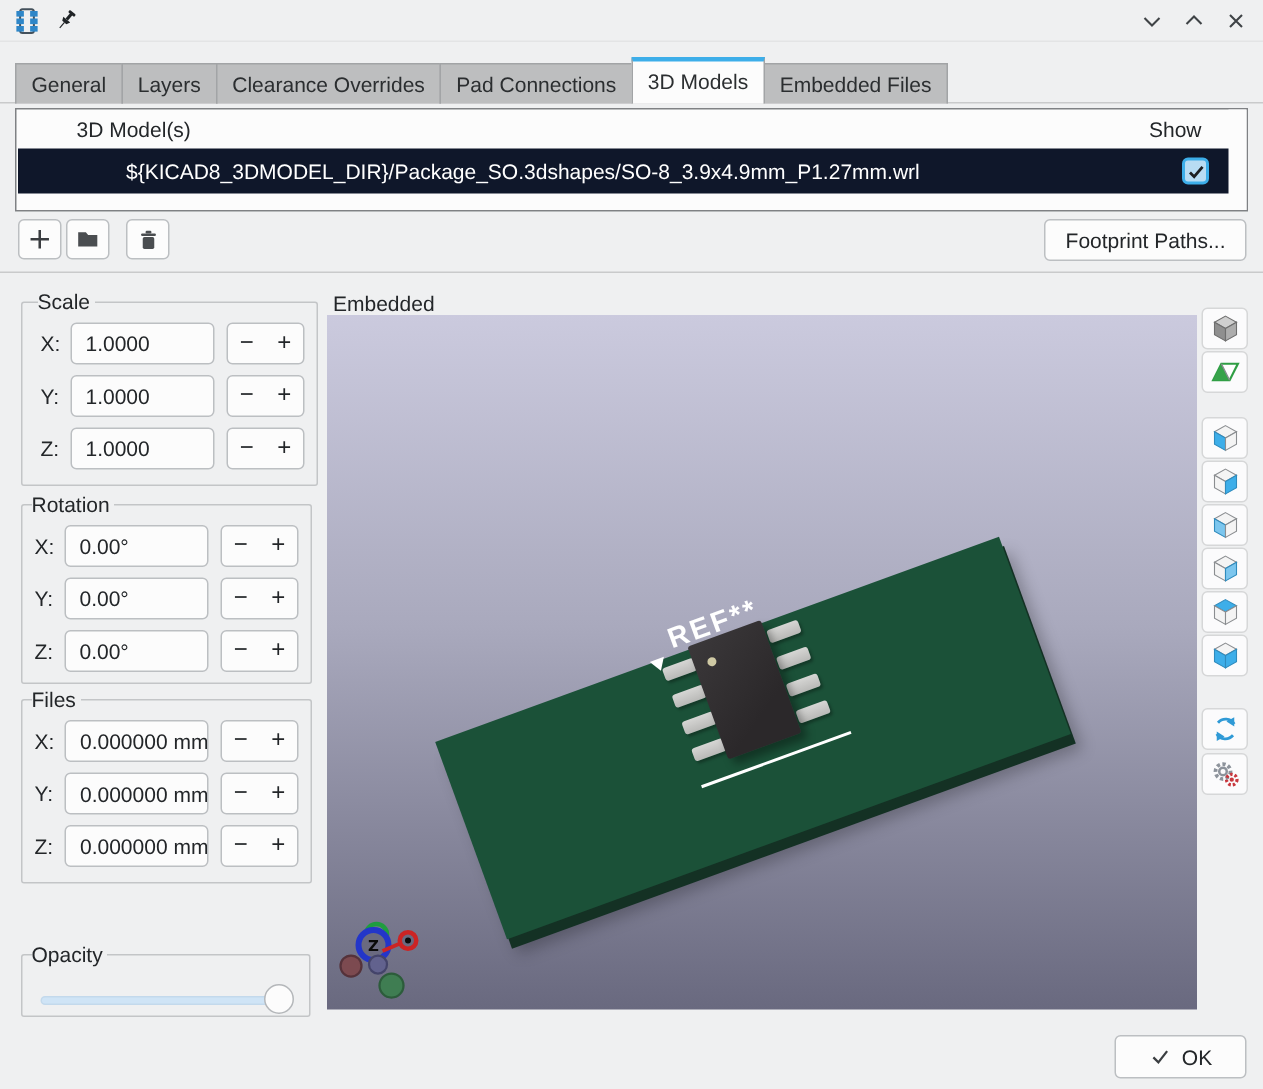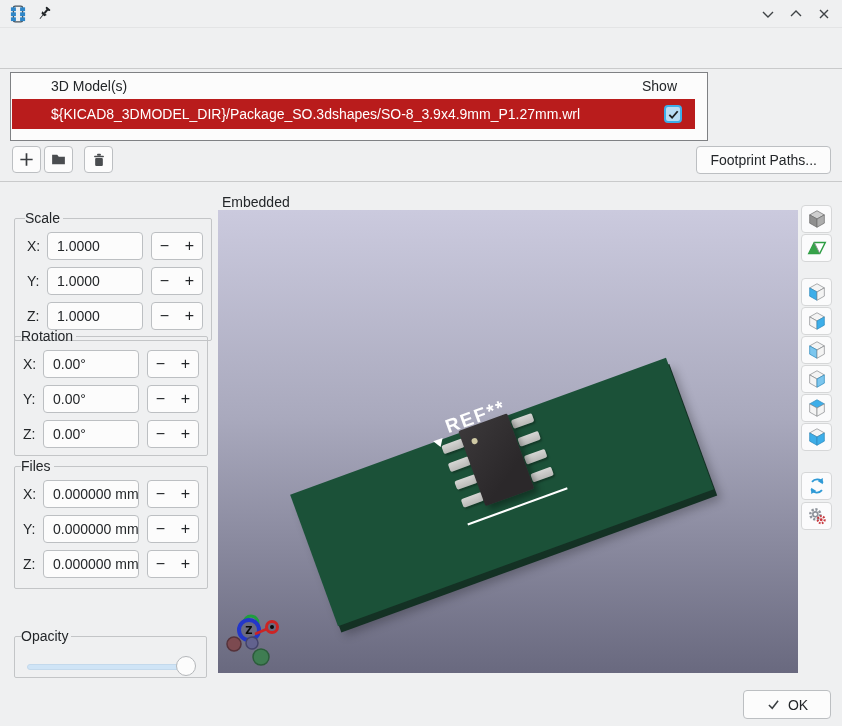--- a/index.html
+++ b/index.html
@@ -15,25 +15,25 @@
   .win-controls { position:absolute; right:10px; top:6px; display:flex; gap:12px; }
   .win-controls span { width:16px; height:16px; display:inline-block; cursor:pointer; }
 
   
   .tabbar { position:absolute; left:10px; top:38px; height:31px; display:flex; align-items:flex-end; z-index:3; }
   .tab { height:27px; line-height:26px; padding:0 10px; background:#bdbebf; border:1px solid #a2a4a6; border-bottom:none; margin-right:-1px; color:#2b2e30; cursor:pointer; }
   .tab.active { height:31px; line-height:27px; background:#fcfcfc; border-top:3px solid #3daee9; z-index:4; }
   .tabline { position:absolute; left:0; right:0; top:68px; height:1px; background:#c9cacb; z-index:2; }
 
   
-  .modelbox { position:absolute; left:10px; top:72px; width:698px; height:69px; background:#fcfcfc; border:1px solid #7f8184; }
+  .modelbox { position:absolute; left:10px; top:72px; width:822px; height:69px; background:#fcfcfc; border:1px solid #7f8184; }
   .mb-header { position:relative; height:26px; display:flex; align-items:center; }
   .mb-col-models { margin-left:40px; }
   .mb-col-show { position:absolute; right:30px;text-align:center; }
-  .mb-row { position:absolute; left:1px; right:1px; top:26px; height:30px; background:#b91c1c; display:flex; align-items:center; cursor:pointer; }
+  .mb-row { position:absolute; left:1px; right:1px; top:26px; height:30px; background:#0f172a; display:flex; align-items:center; cursor:pointer;padding-left:33px; }
   .mb-gutter { position:absolute; right:0; top:0; bottom:0; width:12px; background:#fcfcfc; }
   .mb-path { margin-left:39px; color:#ffffff; white-space:nowrap; }
   .mb-check { position:absolute; right:24px; top:6px; width:18px; height:18px; border:2px solid #3daee9; border-radius:4px; background:#b8dcf3; cursor:pointer; }
   .mb-check svg { position:absolute; left:1px; top:1px; }
 
   
   .tbtn { position:absolute; top:146px; width:29px; height:27px; background:#fcfcfc; border:1px solid #bcbfc2; border-radius:4px; cursor:pointer; display:flex; align-items:center; justify-content:center; }
   .cfg-btn { position:absolute; right:11px; top:146px; height:28px; padding:0 13px; background:#fcfcfc; border:1px solid #bcbfc2; border-radius:4px; cursor:pointer; display:flex; align-items:center; font-size:14px; }
   .splitline { position:absolute; left:0; right:0; top:181px; height:1px; background:#c9cacb; }
 
@@ -113,20 +113,28 @@
           </svg>
       </span>
       <span>
         <svg viewBox="0 0 16 16" width="16" height="16">
             <path d="M4 4 L12 12 M12 4 L4 12" stroke="#3f4346" stroke-width="1.4"></path>
           </svg>
       </span>
     </div>
   </div>
 
+  <div class="tabbar">
+    <div class="tab">General</div>
+    <div class="tab">Layers</div>
+    <div class="tab">Clearance Overrides</div>
+    <div class="tab">Pad Connections</div>
+    <div class="tab active">3D Models</div>
+    <div class="tab">Embedded Files</div>
+  </div>
   <div class="tabline"></div>
 
   <div class="modelbox">
     <div class="mb-header">
       <span class="mb-col-models">3D Model(s)</span>
       <span class="mb-col-show">Show</span>
     </div>
     <div class="mb-row">
       <span class="mb-path">${KICAD8_3DMODEL_DIR}/Package_SO.3dshapes/SO-8_3.9x4.9mm_P1.27mm.wrl</span>
       <span class="mb-check">
@@ -153,21 +161,21 @@
       <rect x="5.2" y="7.5" width="9.6" height="10" rx="1.4" fill="#4a4d50"></rect>
       <rect x="3.8" y="4.6" width="12.4" height="2" rx="1" fill="#4a4d50"></rect>
       <rect x="7.6" y="2.2" width="4.8" height="2.4" rx="1" fill="#4a4d50"></rect>
     </svg>
   </div>
   <div class="cfg-btn">
     <span>Footprint Paths...</span>
   </div>
   <div class="splitline"></div>
 
-  <fieldset class="group" style="top:210px;height:131px;padding-left:12px;">
+  <fieldset class="group" style="top:193px;height:131px;padding-left:12px;">
     <legend>Scale</legend>
     <div class="frow">
       <span class="flabel">X:</span>
       <input class="fin" value="1.0000" style="">
       <div class="spin">
         <span class="sbtn">−</span>
         <span class="sbtn">+</span>
       </div>
     </div>
     <div class="frow">

